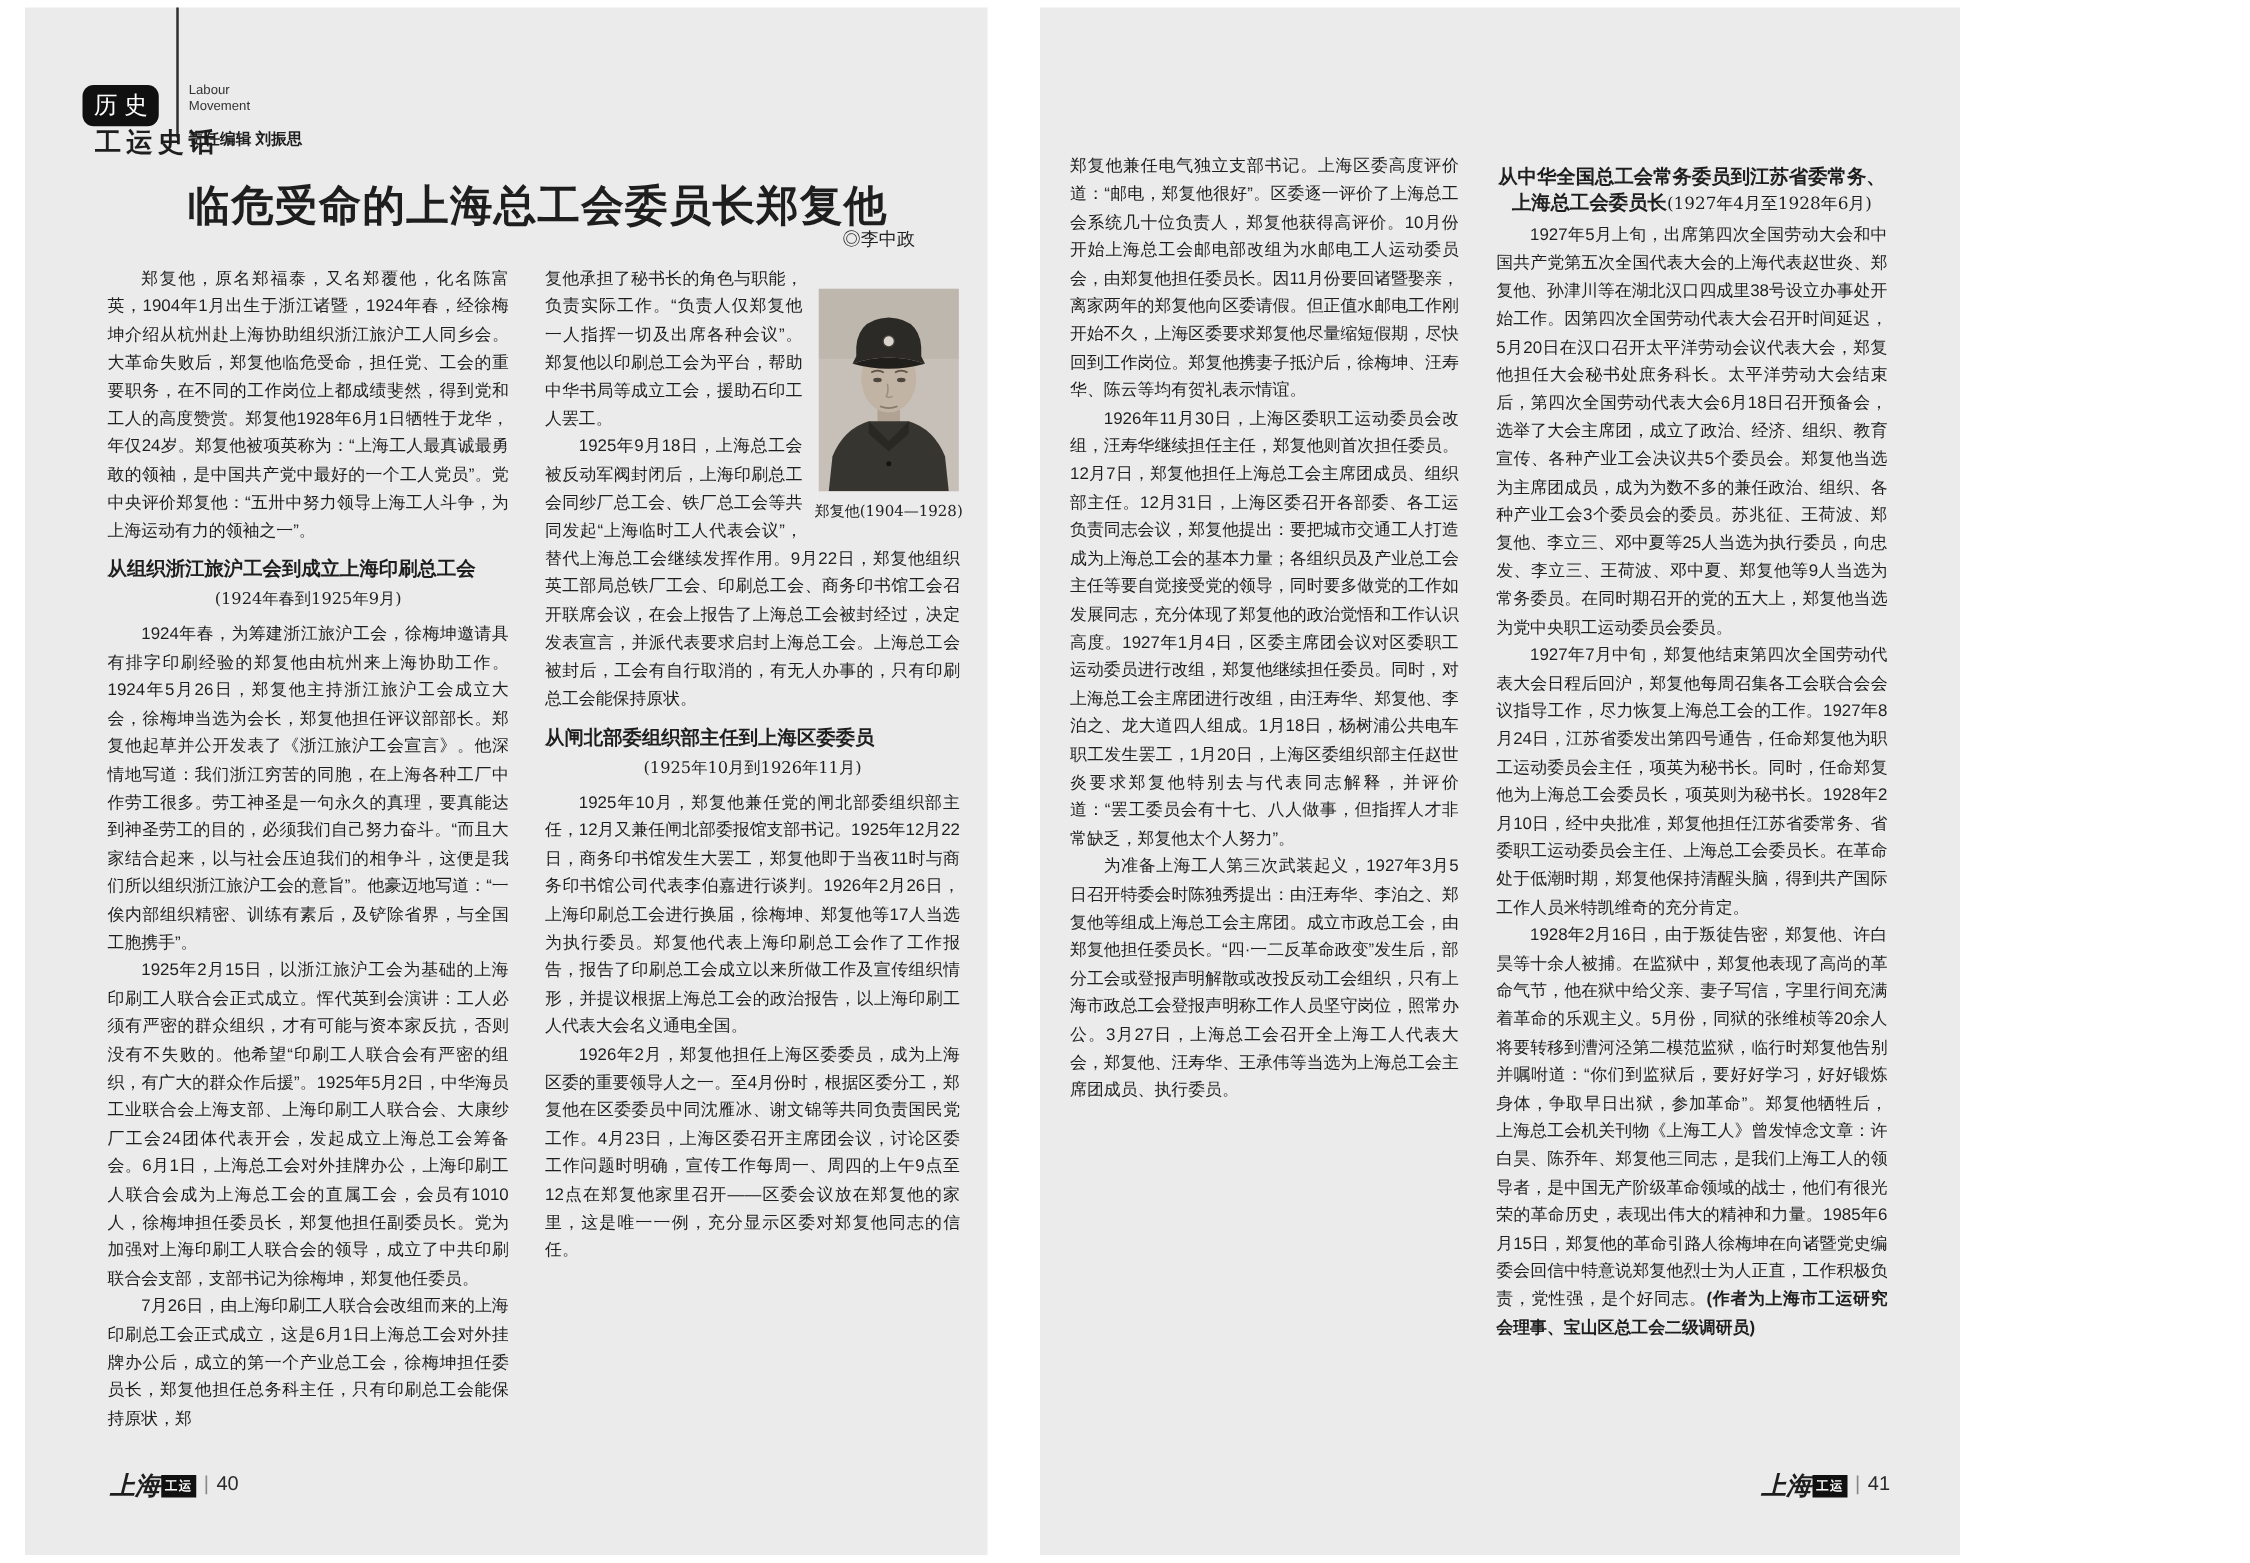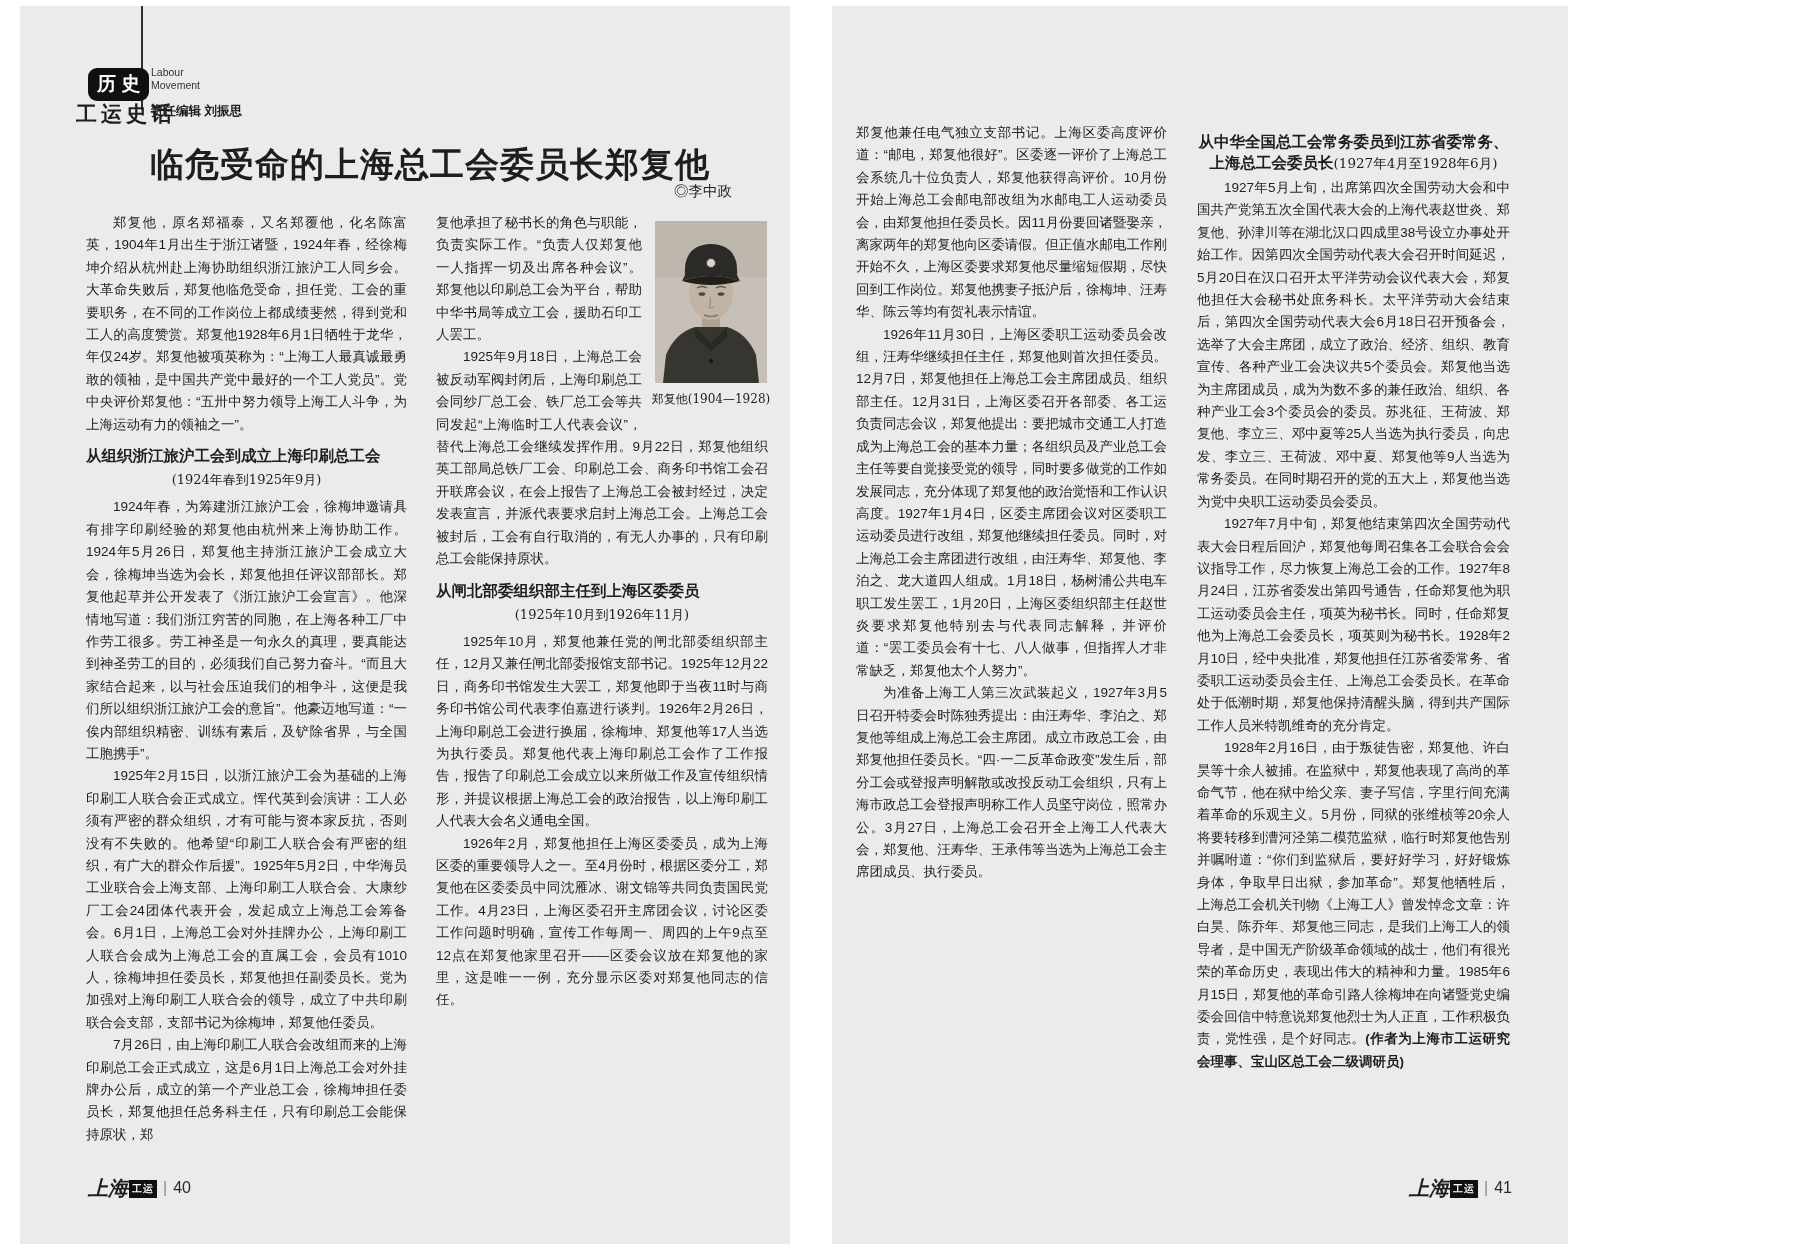--- a/index.html
+++ b/index.html
@@ -8,22 +8,22 @@
     font-family:"Liberation Sans",sans-serif;color:#1e1e1e;
     -webkit-font-smoothing:antialiased;overflow:hidden;
   }
   .page{position:absolute;top:6px;height:1238px;background:#ebebeb;}
   #left-page{left:20px;width:770px;}
   #right-page{left:832px;width:736px;}
 
   
   .mast-rule{position:absolute;left:121px;top:0;width:1.5px;height:104px;background:#2f2f2f;}
   .mast-badge{
-    position:absolute;left:68px;top:62px;background:#101010;color:#fff;
-    border-radius:9px;padding:3px 9px 4px;font-size:19px;font-weight:bold;white-space:nowrap;
+    position:absolute;left:46px;top:62px;background:#101010;color:#fff;
+    border-radius:9px;padding:3px 9px 4px;font-size:19px;font-weight:normal;white-space:nowrap;
   }
   .mast-series{
     position:absolute;left:56px;top:94px;font-family:"DejaVu Serif",serif;
     font-weight:bold;font-size:21px;letter-spacing:4px;white-space:nowrap;
   }
   .mast-en{position:absolute;left:131px;top:60px;font-size:10.5px;line-height:13px;color:#333;}
   .mast-editor{position:absolute;left:131px;top:97px;font-size:12.5px;font-weight:bold;white-space:nowrap;}
 
   
   .article-title{
@@ -50,21 +50,21 @@
   .blk-h.align-left{text-align:justify;}
   .blk-h.align-center{text-align:center;}
   .blk-sub{
     text-align:center;font-family:"DejaVu Serif",serif;font-size:13px;
     margin:0 0 5px;text-indent:0;
   }
   .h-date{font-weight:normal;font-family:"DejaVu Serif",serif;font-size:13.5px;}
   .author-note{font-weight:bold;}
 
   
-  .photo-wrap{float:right;width:114px;margin:9px 0 6px 12px;text-align:center;}
+  .photo-wrap{float:right;width:114px;margin:19px 0 6px 12px;text-align:center;}
   .photo{width:112px;height:162px;background:#c8c2ba;display:block;margin:0 auto;
          box-shadow:0 0 0 1px #d6d2cc inset;}
   .photo-caption{
     font-family:"DejaVu Serif",serif;font-size:12px;margin-top:5px;white-space:nowrap;
     margin-left:-18px;margin-right:-18px;color:#222;
   }
 
   
   .page-footer{position:absolute;top:1172px;display:flex;align-items:center;gap:6px;}
   #left-page .page-footer{left:68px;}

